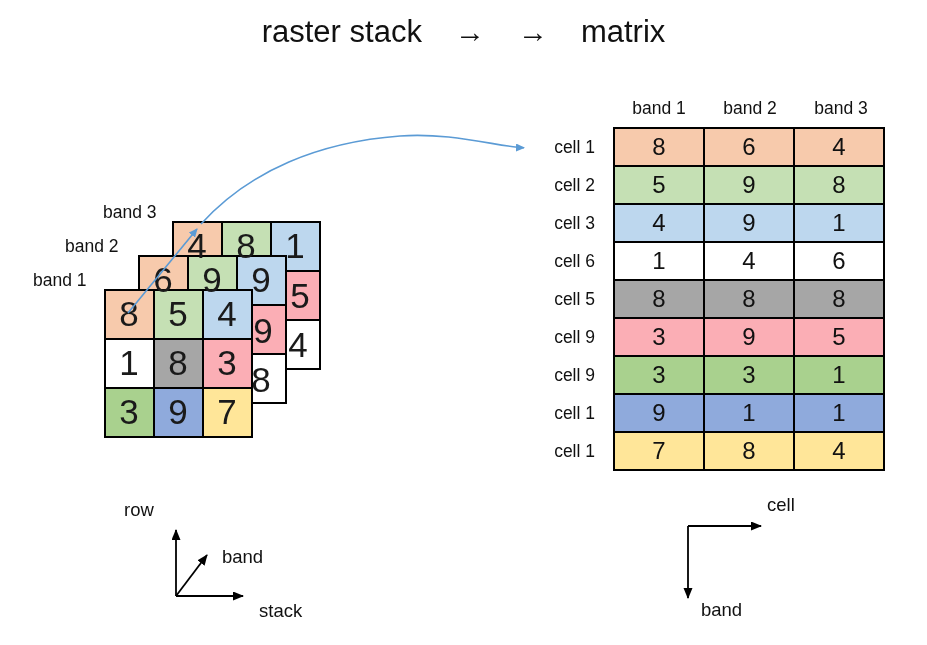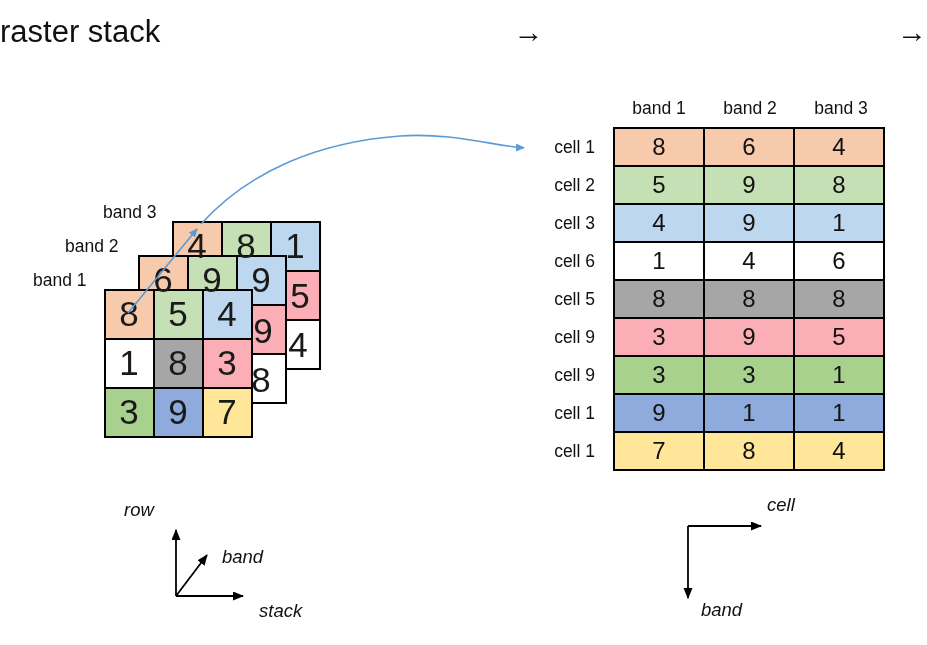--- a/index.html
+++ b/index.html
@@ -3,21 +3,21 @@
 <meta charset="utf-8">
 <style>
   html,body{margin:0;padding:0;background:#ffffff;}
   .canvas{
     position:relative;width:927px;height:645px;background:#ffffff;overflow:hidden;
     font-family:"Liberation Sans",sans-serif;color:#111;
   }
   
   .title{
     position:absolute;left:0;top:12px;width:100%;
-    display:flex;justify-content:space-between;align-items:baseline;gap:33px;
+    display:flex;justify-content:center;align-items:baseline;gap:33px;
     font-size:31px;line-height:40px;color:#111;
   }
   .title .arrow-glyph{font-weight:700;font-size:30px;}
   
   .grid{
     position:absolute;display:grid;background:#000;
     grid-template-columns:repeat(3,47px);grid-auto-rows:47px;
     gap:2px;padding:2px;
   }
   .grid .cell{width:47px;height:47px;background:#fff;}
@@ -37,33 +37,34 @@
   }
   .col-header{
     position:absolute;top:97px;width:90px;height:22px;text-align:center;
     font-size:17.5px;line-height:22px;color:#111;
   }
   .row-header{
     position:absolute;left:505px;width:90px;height:22px;text-align:right;
     font-size:17.5px;line-height:22px;color:#111;
   }
   
-  .axis-label{position:absolute;font-size:18.5px;line-height:22px;color:#111;font-style:italic;}
+  .axis-label{position:absolute;font-size:18.5px;line-height:22px;color:#111;}
   
   .overlay{position:absolute;left:0;top:0;width:927px;height:645px;z-index:8;pointer-events:none;}
 </style>
 </head>
 <body>
 
 <div class="canvas">
 
   <div class="title">
     <span>raster stack</span>
     <span class="arrow-glyph">→</span>
     <span class="arrow-glyph">→</span>
+    <span>matrix</span>
   </div>
 
   <div class="grid" style="left:172px;top:221px">
     <div class="cell" style="background: rgb(247, 202, 172);"></div>
     <div class="cell" style="background: rgb(197, 224, 180);"></div>
     <div class="cell" style="background: rgb(189, 215, 238);"></div>
     <div class="cell" style="background: rgb(255, 255, 255);"></div>
     <div class="cell" style="background: rgb(255, 255, 255);"></div>
     <div class="cell" style="background: rgb(251, 174, 181);"></div>
     <div class="cell" style="background: rgb(255, 255, 255);"></div>

